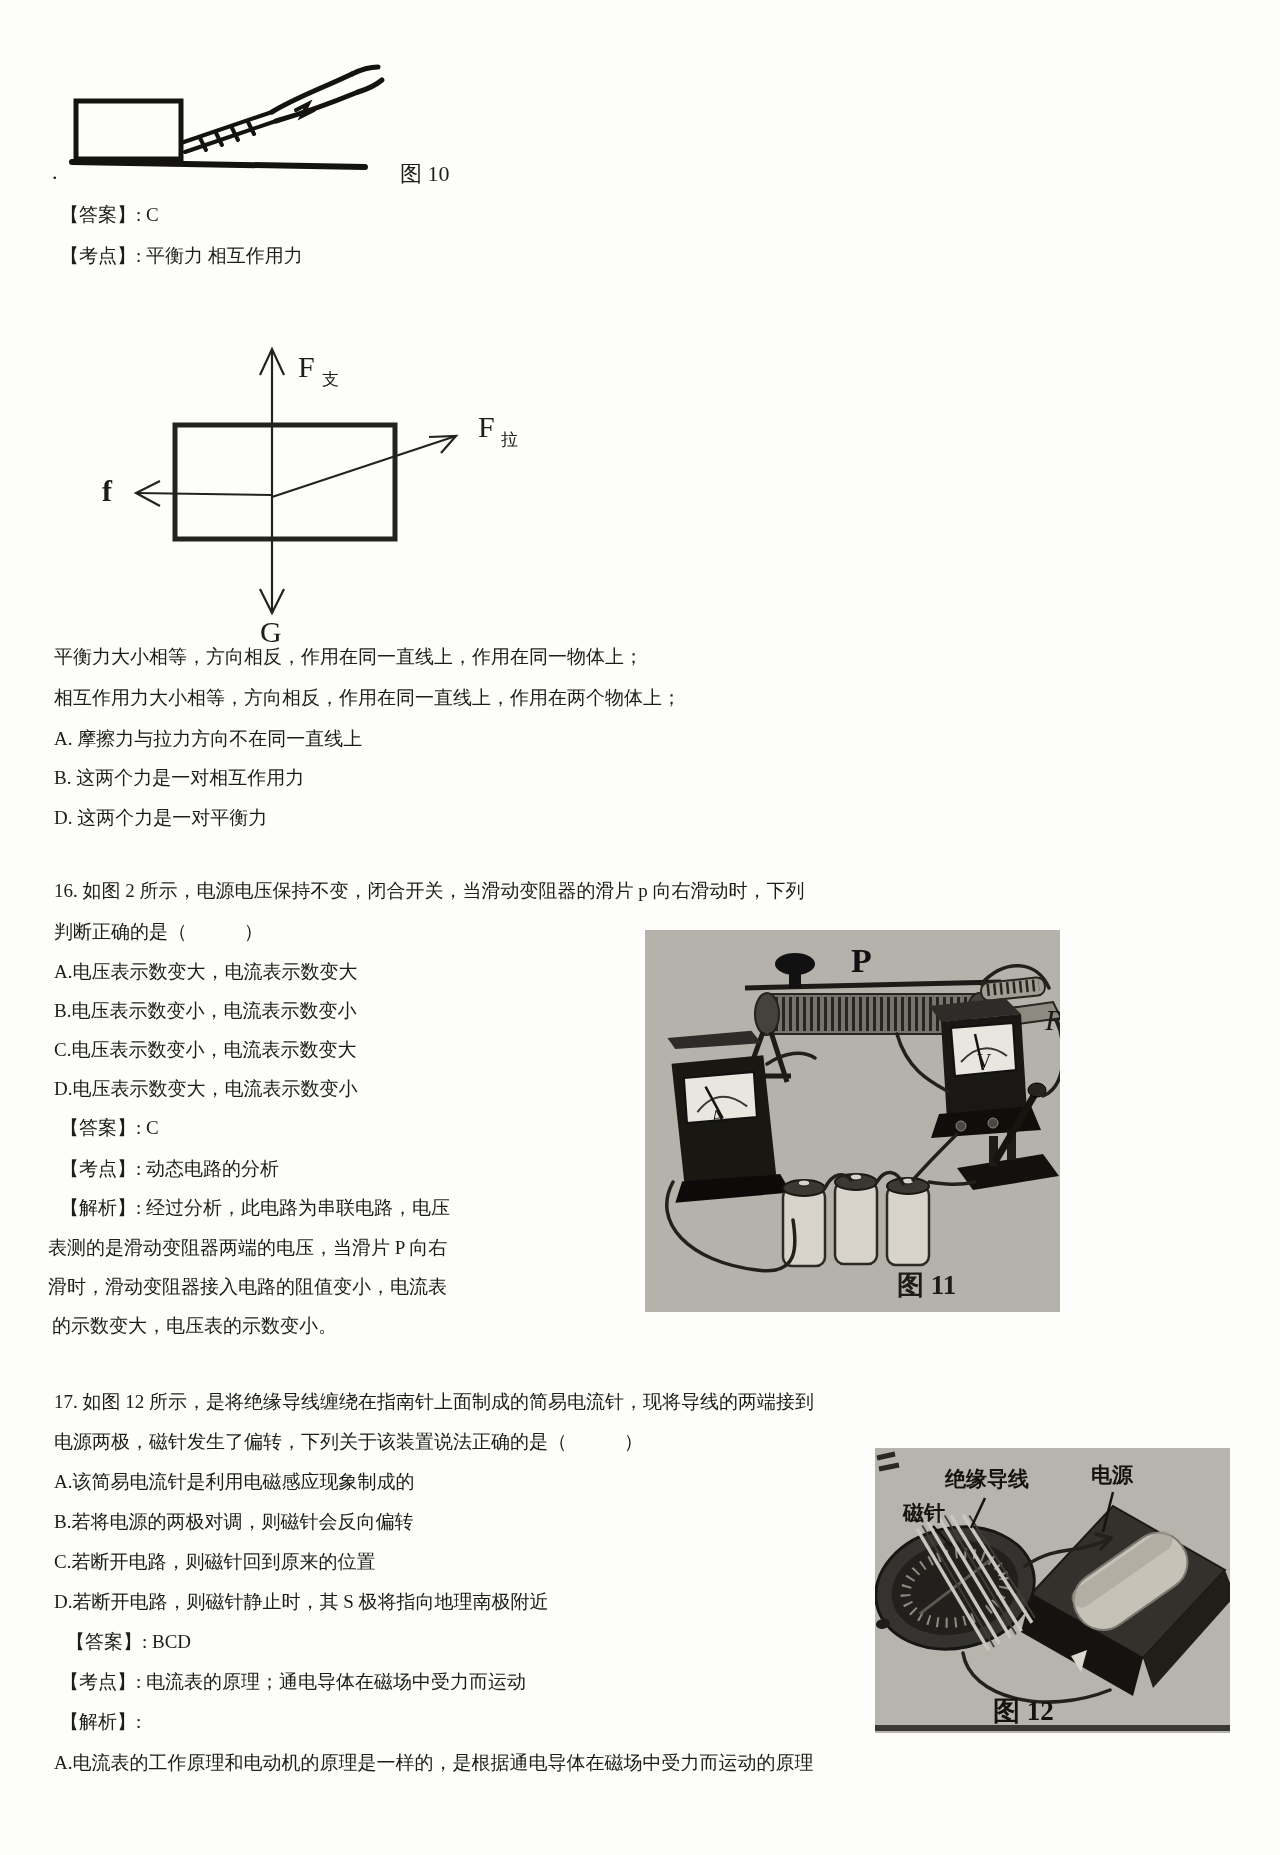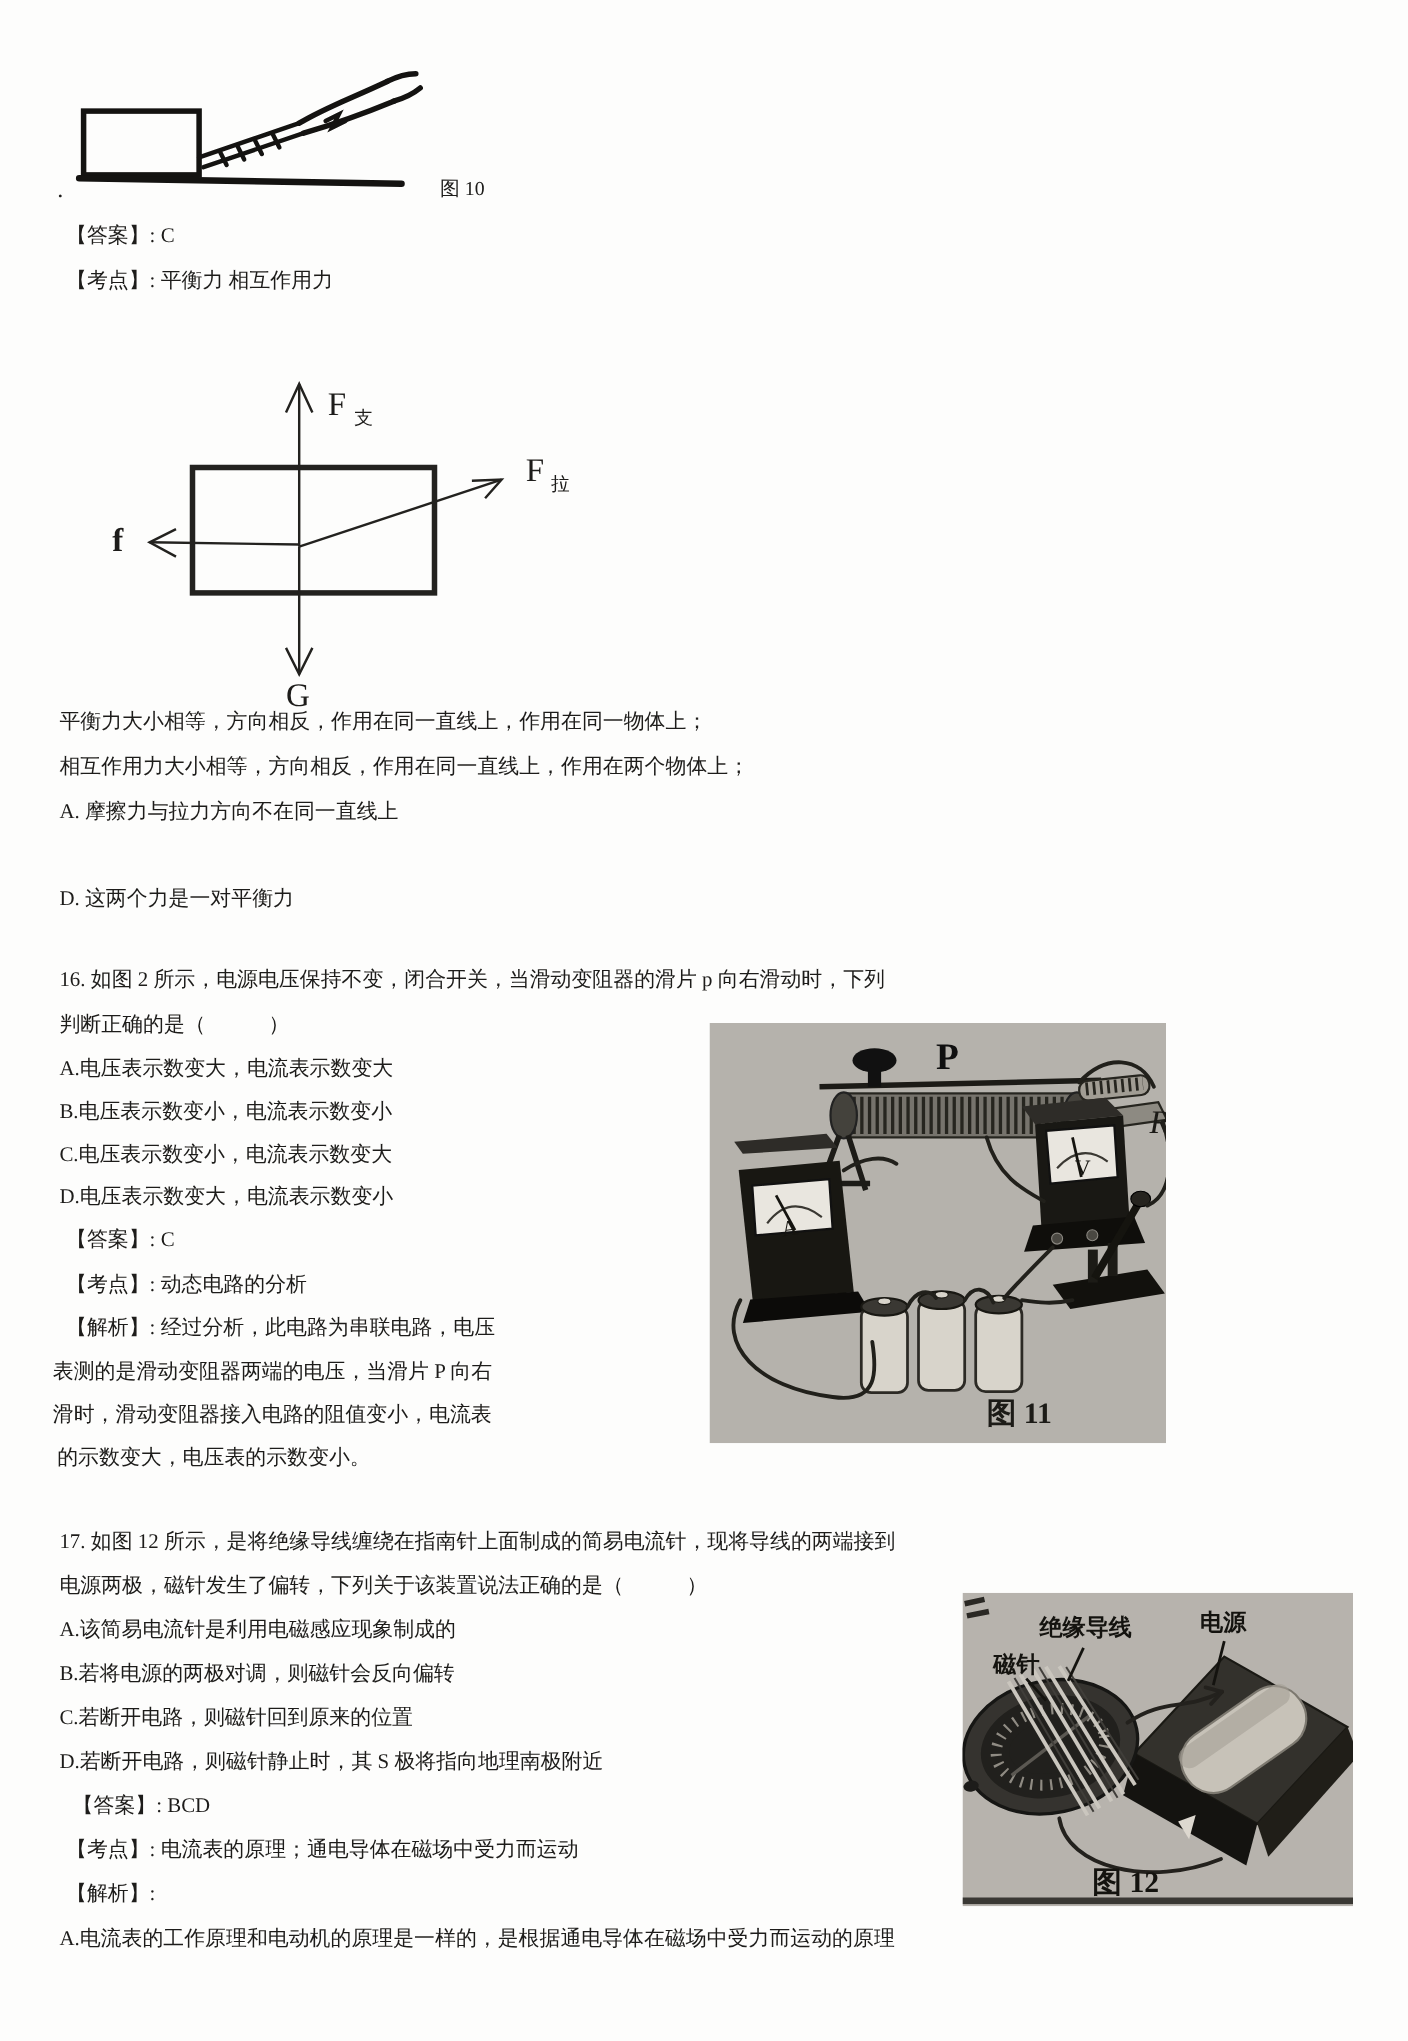--- a/index.html
+++ b/index.html
@@ -1,19 +1,19 @@
 <!DOCTYPE html>
 <html><head>
 <meta charset="utf-8">
 <style>
   html,body{margin:0;padding:0;background:#dcdcdc;}
   .page{position:relative;width:1280px;height:1855px;background:#fdfdfc;overflow:hidden;
         font-family:"Liberation Serif","DejaVu Serif",serif;color:#1d1c1a;}
   .t{position:absolute;white-space:nowrap;font-size:19px;line-height:1.25;}
-  .cap{font-size:18px;text-align:center;}
+  .cap{font-size:22px;text-align:center;}
   .svgabs{position:absolute;}
   svg text{font-family:"Liberation Serif","DejaVu Serif",serif;}
 </style>
 </head>
 <body>
 
 <div class="page">
 
   <svg class="svgabs" style="left:60px;top:46px;width:400px;height:140px" viewBox="0 0 400 140">
     <g stroke="#141311" fill="none" stroke-linecap="round">
@@ -72,20 +72,21 @@
     <text x="232" y="50" font-size="17" fill="#1d1c1a">支</text>
     <text x="388" y="102" font-size="30" fill="#1d1c1a">F</text>
     <text x="411" y="110" font-size="17" fill="#1d1c1a">拉</text>
     <text x="12" y="166" font-size="30" font-weight="bold" fill="#1d1c1a">f</text>
     <text x="170" y="307" font-size="30" fill="#1d1c1a">G</text>
   </svg>
 
   <div class="t" style="left:54px;top:645px">平衡力大小相等，方向相反，作用在同一直线上，作用在同一物体上；</div>
   <div class="t" style="left:54px;top:686px">相互作用力大小相等，方向相反，作用在同一直线上，作用在两个物体上；</div>
   <div class="t" style="left:54px;top:727px">A. 摩擦力与拉力方向不在同一直线上</div>
+  <div class="t" style="left:54px;top:766px">B. 这两个力是一对相互作用力</div>
   <div class="t" style="left:54px;top:806px">D. 这两个力是一对平衡力</div>
 
   <div class="t" style="left:54px;top:879px">16. 如图 2 所示，电源电压保持不变，闭合开关，当滑动变阻器的滑片 p 向右滑动时，下列</div>
   <div class="t" style="left:54px;top:920px">判断正确的是（　　　）</div>
   <div class="t" style="left:54px;top:960px">A.电压表示数变大，电流表示数变大</div>
   <div class="t" style="left:54px;top:999px">B.电压表示数变小，电流表示数变小</div>
   <div class="t" style="left:54px;top:1038px">C.电压表示数变小，电流表示数变大</div>
   <div class="t" style="left:54px;top:1077px">D.电压表示数变大，电流表示数变小</div>
   <div class="t" style="left:60px;top:1116px">【答案】: C</div>
   <div class="t" style="left:60px;top:1157px">【考点】: 动态电路的分析</div>

